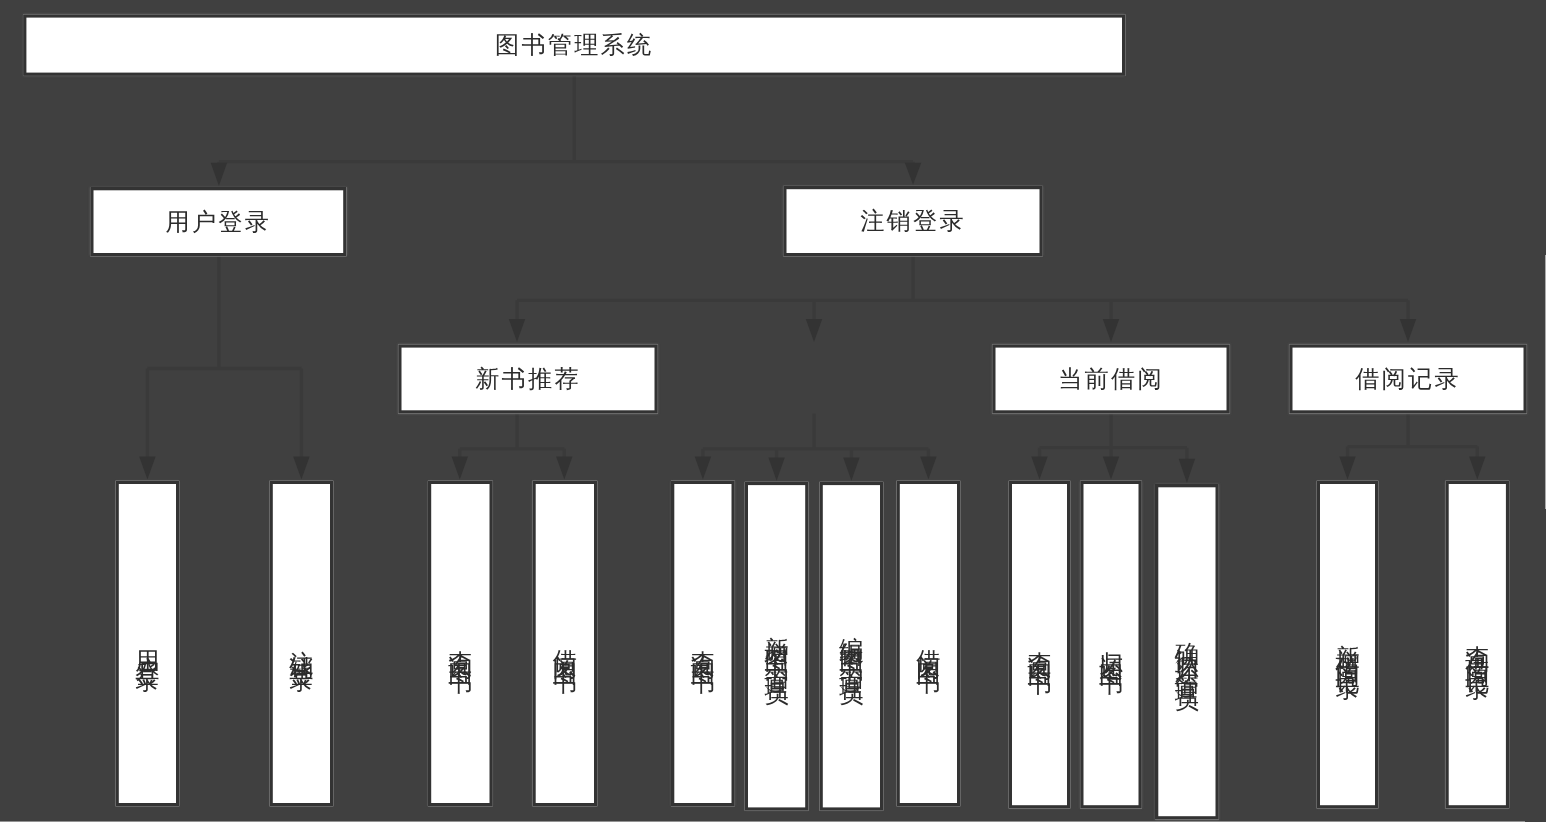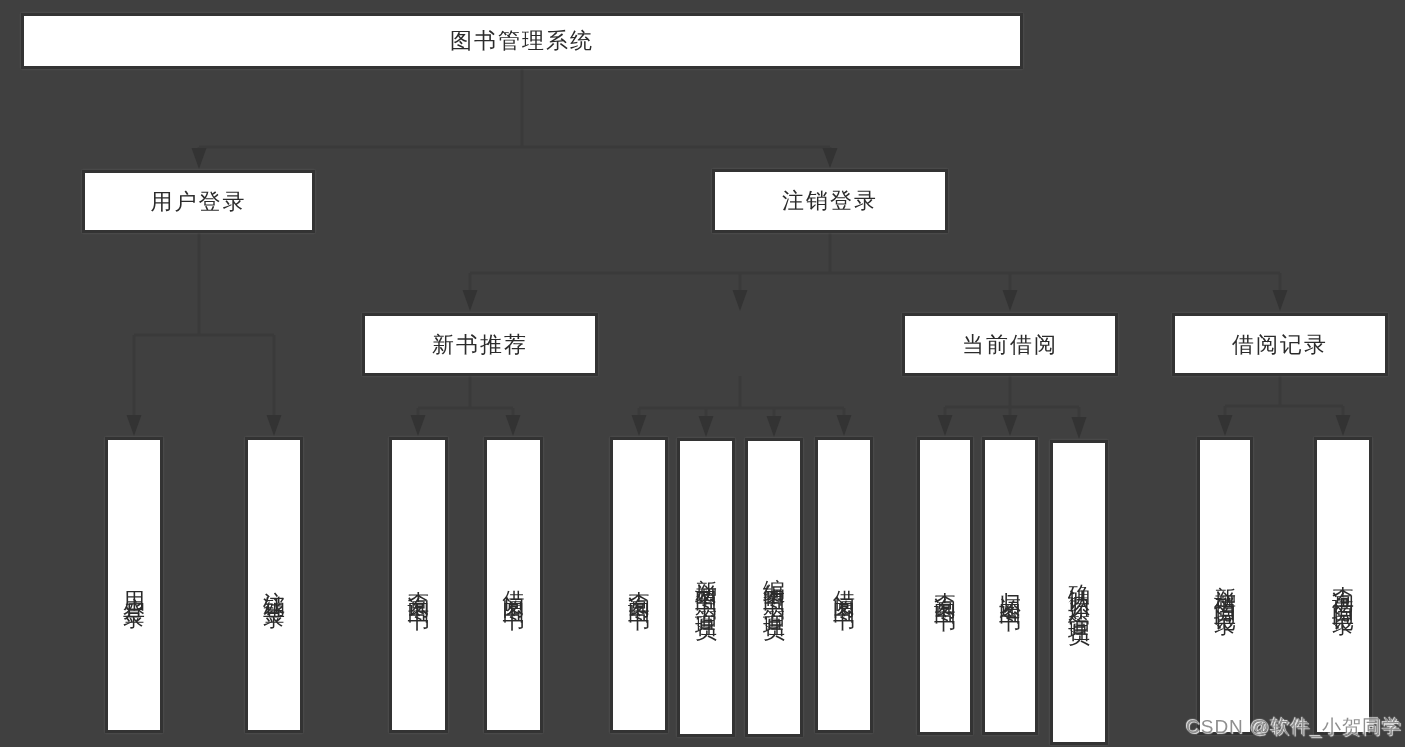--- a/index.html
+++ b/index.html
@@ -89,15 +89,14 @@
   <div class="leaf" style="left:745px; top:438px; width:58px; height:299px;">编辑图书（管理员）</div>
   <div class="leaf" style="left:815px; top:437px; width:58px; height:296px;">借阅图书</div>
 
   <div class="leaf" style="left:917px; top:437px; width:56px; height:298px;">查询图书</div>
   <div class="leaf" style="left:982px; top:437px; width:56px; height:298px;">归还图书</div>
   <div class="leaf" style="left:1050px; top:440px; width:58px; height:305px;">确认归还（管理员）</div>
 
   <div class="leaf" style="left:1197px; top:437px; width:56px; height:298px;">新增借阅记录</div>
   <div class="leaf" style="left:1314px; top:437px; width:58px; height:298px;">查询借阅记录</div>
 
-  <div class="watermark">CSDN @软件_小贺同学</div>
 
 </div>
 
 </body></html>

